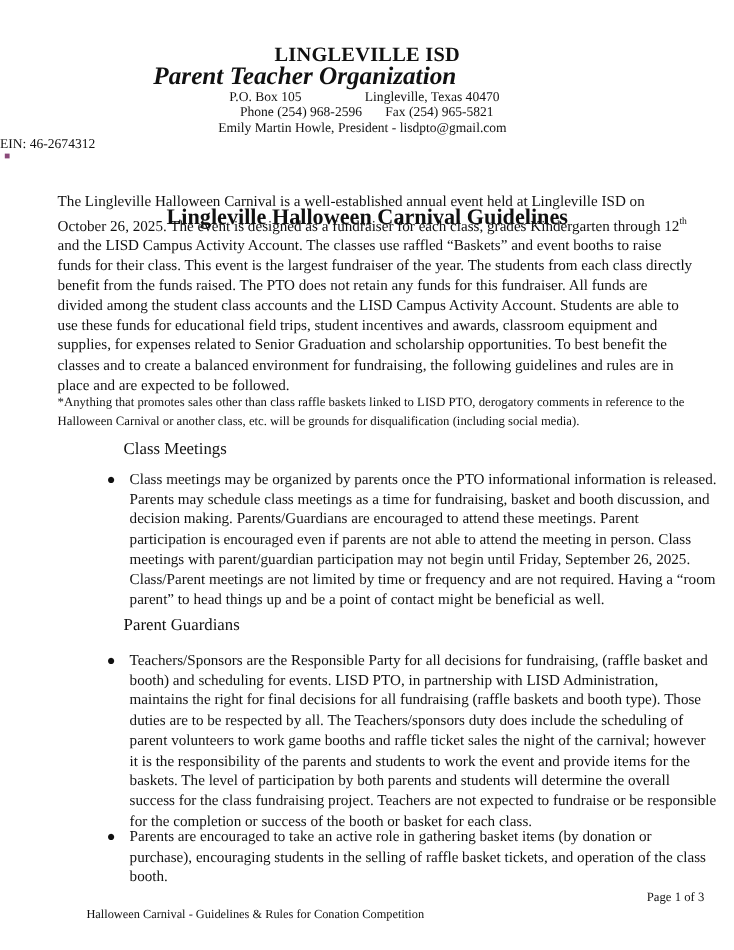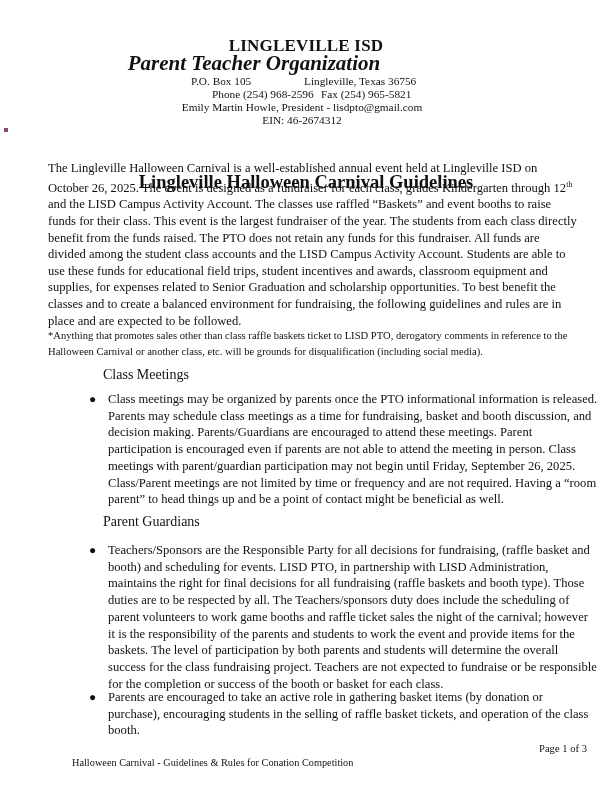--- a/index.html
+++ b/index.html
@@ -8,24 +8,24 @@
       font-family: "Liberation Serif", "DejaVu Serif", serif; color: #111;
     }
     .header { position: absolute; left: 0; top: 0; width: 612px; text-align: center; }
     .org-name { position: absolute; top: 36px; width: 612px; text-align: center; font-weight: bold; font-size: 17px; letter-spacing: 0.2px; }
     .pto { position: absolute; top: 51px; width: 508px; text-align: center; font-weight: bold; font-style: italic; font-size: 21px; }
     .addr-line { position: absolute; width: 604px; font-size: 11.3px; line-height: 13px; }
     .addr1 { top: 75px; }
     .addr1 .box { position: absolute; left: 191px; }
     .addr1 .city { position: absolute; left: 304px; }
     .addr2 { top: 88px; }
-    .addr2 .phone { position: absolute; left: 212px; }
+    .addr2 .phone { position: absolute; left: 200px; }
     .addr2 .fax { position: absolute; left: 321px; }
     .addr3 { top: 101px; text-align: center; }
-    .addr4 { top: 114px; text-align: center; }
+    .addr4 { top: 114px; text-align: left; }
     .marker { position: absolute; left: 4px; top: 128px; width: 4px; height: 4px; background: #8a4a7a; }
     .title { position: absolute; top: 137px; width: 612px; text-align: center; font-weight: bold; font-size: 18.5px; margin-top: 35px; }
     .intro { position: absolute; left: 48px; top: 160px; width: 532px; font-size: 12.6px; line-height: 16.6px; }
     .intro p { margin: 0; }
     .notice { position: absolute; left: 48px; top: 328px; width: 540px; font-size: 10.6px; line-height: 16px; }
     .section-heading { position: absolute; left: 72px; font-size: 14px; margin-left: 31px; }
     .sh1 { top: 367px; }
     .sh2 { top: 514px; }
     .bullet { position: absolute; left: 108px; width: 490px; font-size: 12.6px; line-height: 16.7px; }
     .bullet .dot { position: absolute; left: -19px; top: 0; font-size: 12px; }
@@ -36,39 +36,39 @@
     .footer-text { position: absolute; left: 72px; top: 757px; font-size: 10.3px; }
   </style>
 </head>
 <body>
 
 <div class="header">
   <div class="org-name">LINGLEVILLE ISD</div>
   <div class="pto">Parent Teacher Organization</div>
   <div class="addr-line addr1">
     <span class="box">P.O. Box 105</span>
-    <span class="city">Lingleville, Texas   36756</span>
+    <span class="city">Lingleville, Texas   40470</span>
   </div>
   <div class="addr-line addr2">
     <span class="phone">Phone (254) 968-2596</span>
     <span class="fax">Fax (254) 965-5821</span>
   </div>
   <div class="addr-line addr3">Emily Martin Howle, President   -   lisdpto@gmail.com</div>
   <div class="addr-line addr4">EIN: 46-2674312</div>
 </div>
 
 <div class="marker"></div>
 
 <div class="title">Lingleville Halloween Carnival Guidelines</div>
 
 <div class="intro">
   <p><span>The Lingleville Halloween Carnival is a well-established annual event held at Lingleville ISD on October 26, 2025.  The event is designed as a fundraiser for each class, grades Kindergarten through 12</span><sup style="font-size:8px;">th</sup><span> and the LISD Campus Activity Account.  The classes use raffled “Baskets” and event booths to raise funds for their class.  This event is the largest fundraiser of the year.  The students from each class directly benefit from the funds raised. The PTO does not retain any funds for this fundraiser.  All funds are divided among the student class accounts and the LISD Campus Activity Account.  Students are able to use these funds for educational field trips, student incentives and awards, classroom equipment and supplies, for expenses related to Senior Graduation and scholarship opportunities.  To best benefit the classes and to create a balanced environment for fundraising, the following guidelines and rules are in place and are expected to be followed.</span></p>
 </div>
 
-<div class="notice">*Anything that promotes sales other than class raffle baskets ticket to LISD PTO, derogatory comments in reference to the Halloween Carnival or another class, etc. will be grounds for disqualification (including social media).</div>
+<div class="notice">*Anything that promotes sales other than class raffle baskets linked to LISD PTO, derogatory comments in reference to the Halloween Carnival or another class, etc. will be grounds for disqualification (including social media).</div>
 
 <div class="section-heading sh1">Class Meetings</div>
 <div class="bullet b1">
   <span class="dot">●</span>
   <span>Class meetings may be organized by parents once the PTO informational information is released.  Parents may schedule class meetings as a time for fundraising, basket and booth discussion, and decision making.  Parents/Guardians are encouraged to attend these meetings. Parent participation is encouraged even if parents are not able to attend the meeting in person. Class meetings with parent/guardian participation may not begin until Friday, September 26, 2025.  Class/Parent meetings are not limited by time or frequency and are not required. Having a “room parent” to head things up and be a point of contact might be beneficial as well.</span>
 </div>
 
 <div class="section-heading sh2">Parent Guardians</div>
 <div class="bullet b2">
   <span class="dot">●</span>

